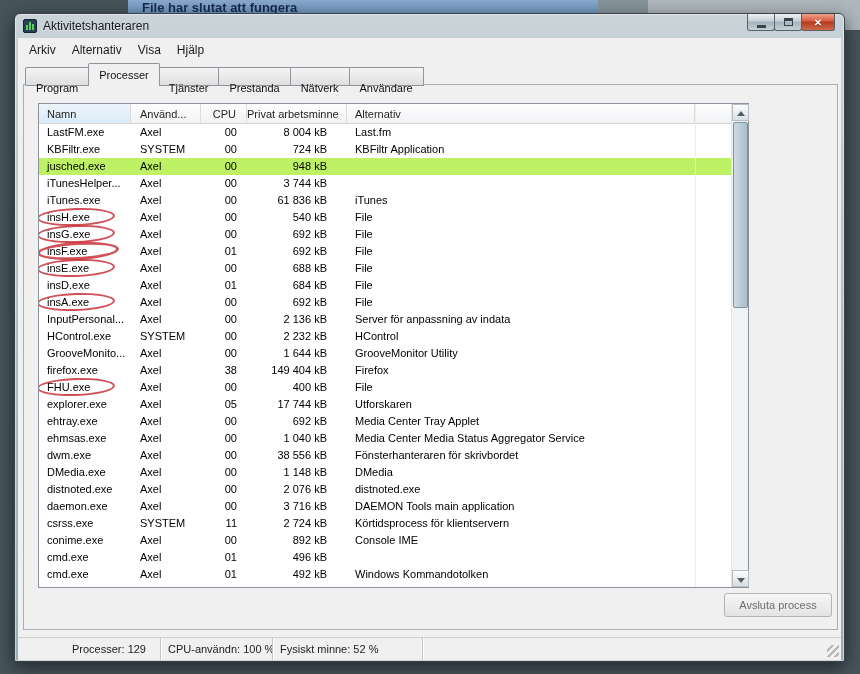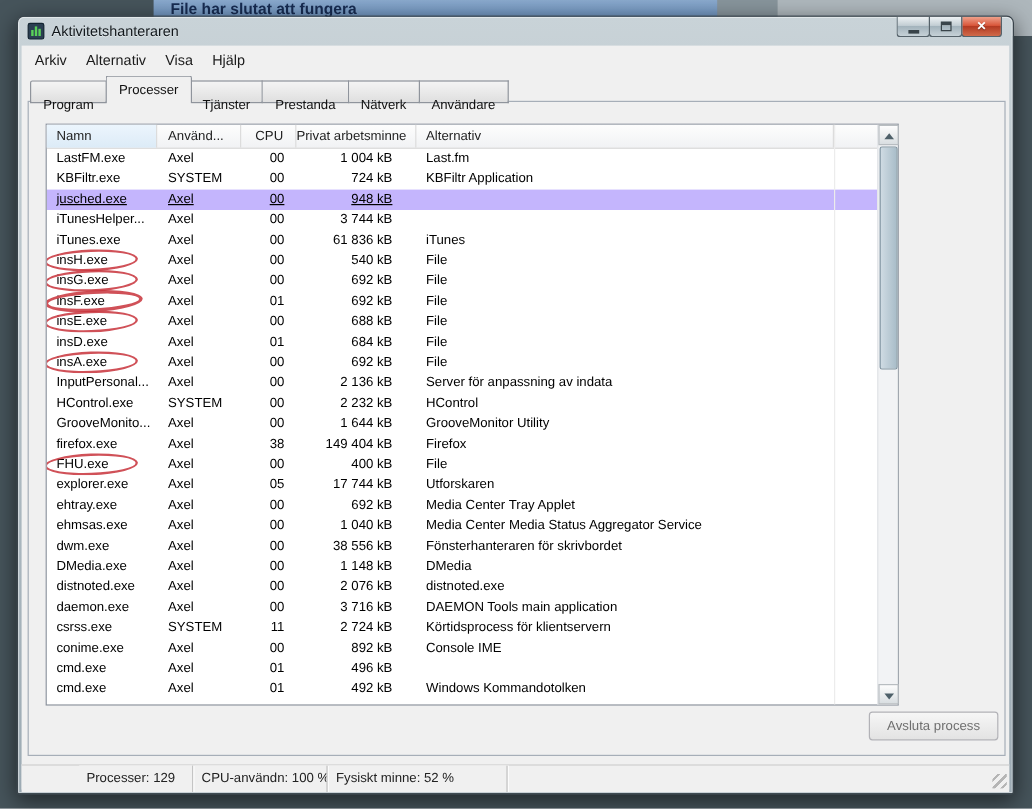--- a/index.html
+++ b/index.html
@@ -64,21 +64,21 @@
 
   .tc-name { width:92px; padding-left:8px; }
   .tc-user { width:70px; padding-left:9px; }
   .tc-cpu  { width:46px; text-align:right; padding-right:10px; }
   .tc-mem  { width:100px; text-align:right; padding-right:20px; }
   .tc-desc { width:348px; padding-left:8px; }
   .tc-fill { flex:1; }
 
   .lv-body { position:absolute; left:0; top:20px; right:17px; bottom:0; overflow:hidden; }
   .trow { position:relative; display:flex; height:17px; background:#fff; }
-  .trow.selected { background:#c4b5fd;text-decoration:underline; }
+  .trow.selected { background:#bef264; }
   .tc { font-size:11px; color:#000; line-height:17px; overflow:hidden; white-space:nowrap; }
   .marker { position:absolute; left:-2px; top:-1px; width:78px; height:18px;
             border:2px solid #c8333b; border-radius:50%; transform:rotate(-2deg);
             opacity:.85; pointer-events:none; }
   .marker.heavy { border-width:3px; width:82px; transform:rotate(-3deg); }
 
   .col-line { position:absolute; left:656px; top:0; bottom:0; width:1px; background:#ececec; }
 
   .scrollbar { position:absolute; right:0; top:0; bottom:0; width:17px; background:#f2f3f5; border-left:1px solid #e2e4e6; }
   .sb-up, .sb-down { position:absolute; left:0; width:17px; height:17px;
@@ -156,21 +156,21 @@
           <div class="hc tc-cpu">CPU</div>
           <div class="hc tc-mem">Privat arbetsminne</div>
           <div class="hc tc-desc">Alternativ</div>
           <div class="hc hc-fill"></div>
         </div>
         <div class="lv-body">
             <div class="trow">
               <div class="tc tc-name">LastFM.exe</div>
               <div class="tc tc-user">Axel</div>
               <div class="tc tc-cpu">00</div>
-              <div class="tc tc-mem">1 004 kB</div>
+              <div class="tc tc-mem">8 004 kB</div>
               <div class="tc tc-desc">Last.fm</div>
               <div class="tc tc-fill"></div>
             </div>
             <div class="trow">
               <div class="tc tc-name">KBFiltr.exe</div>
               <div class="tc tc-user">SYSTEM</div>
               <div class="tc tc-cpu">00</div>
               <div class="tc tc-mem">724 kB</div>
               <div class="tc tc-desc">KBFiltr Application</div>
               <div class="tc tc-fill"></div>

